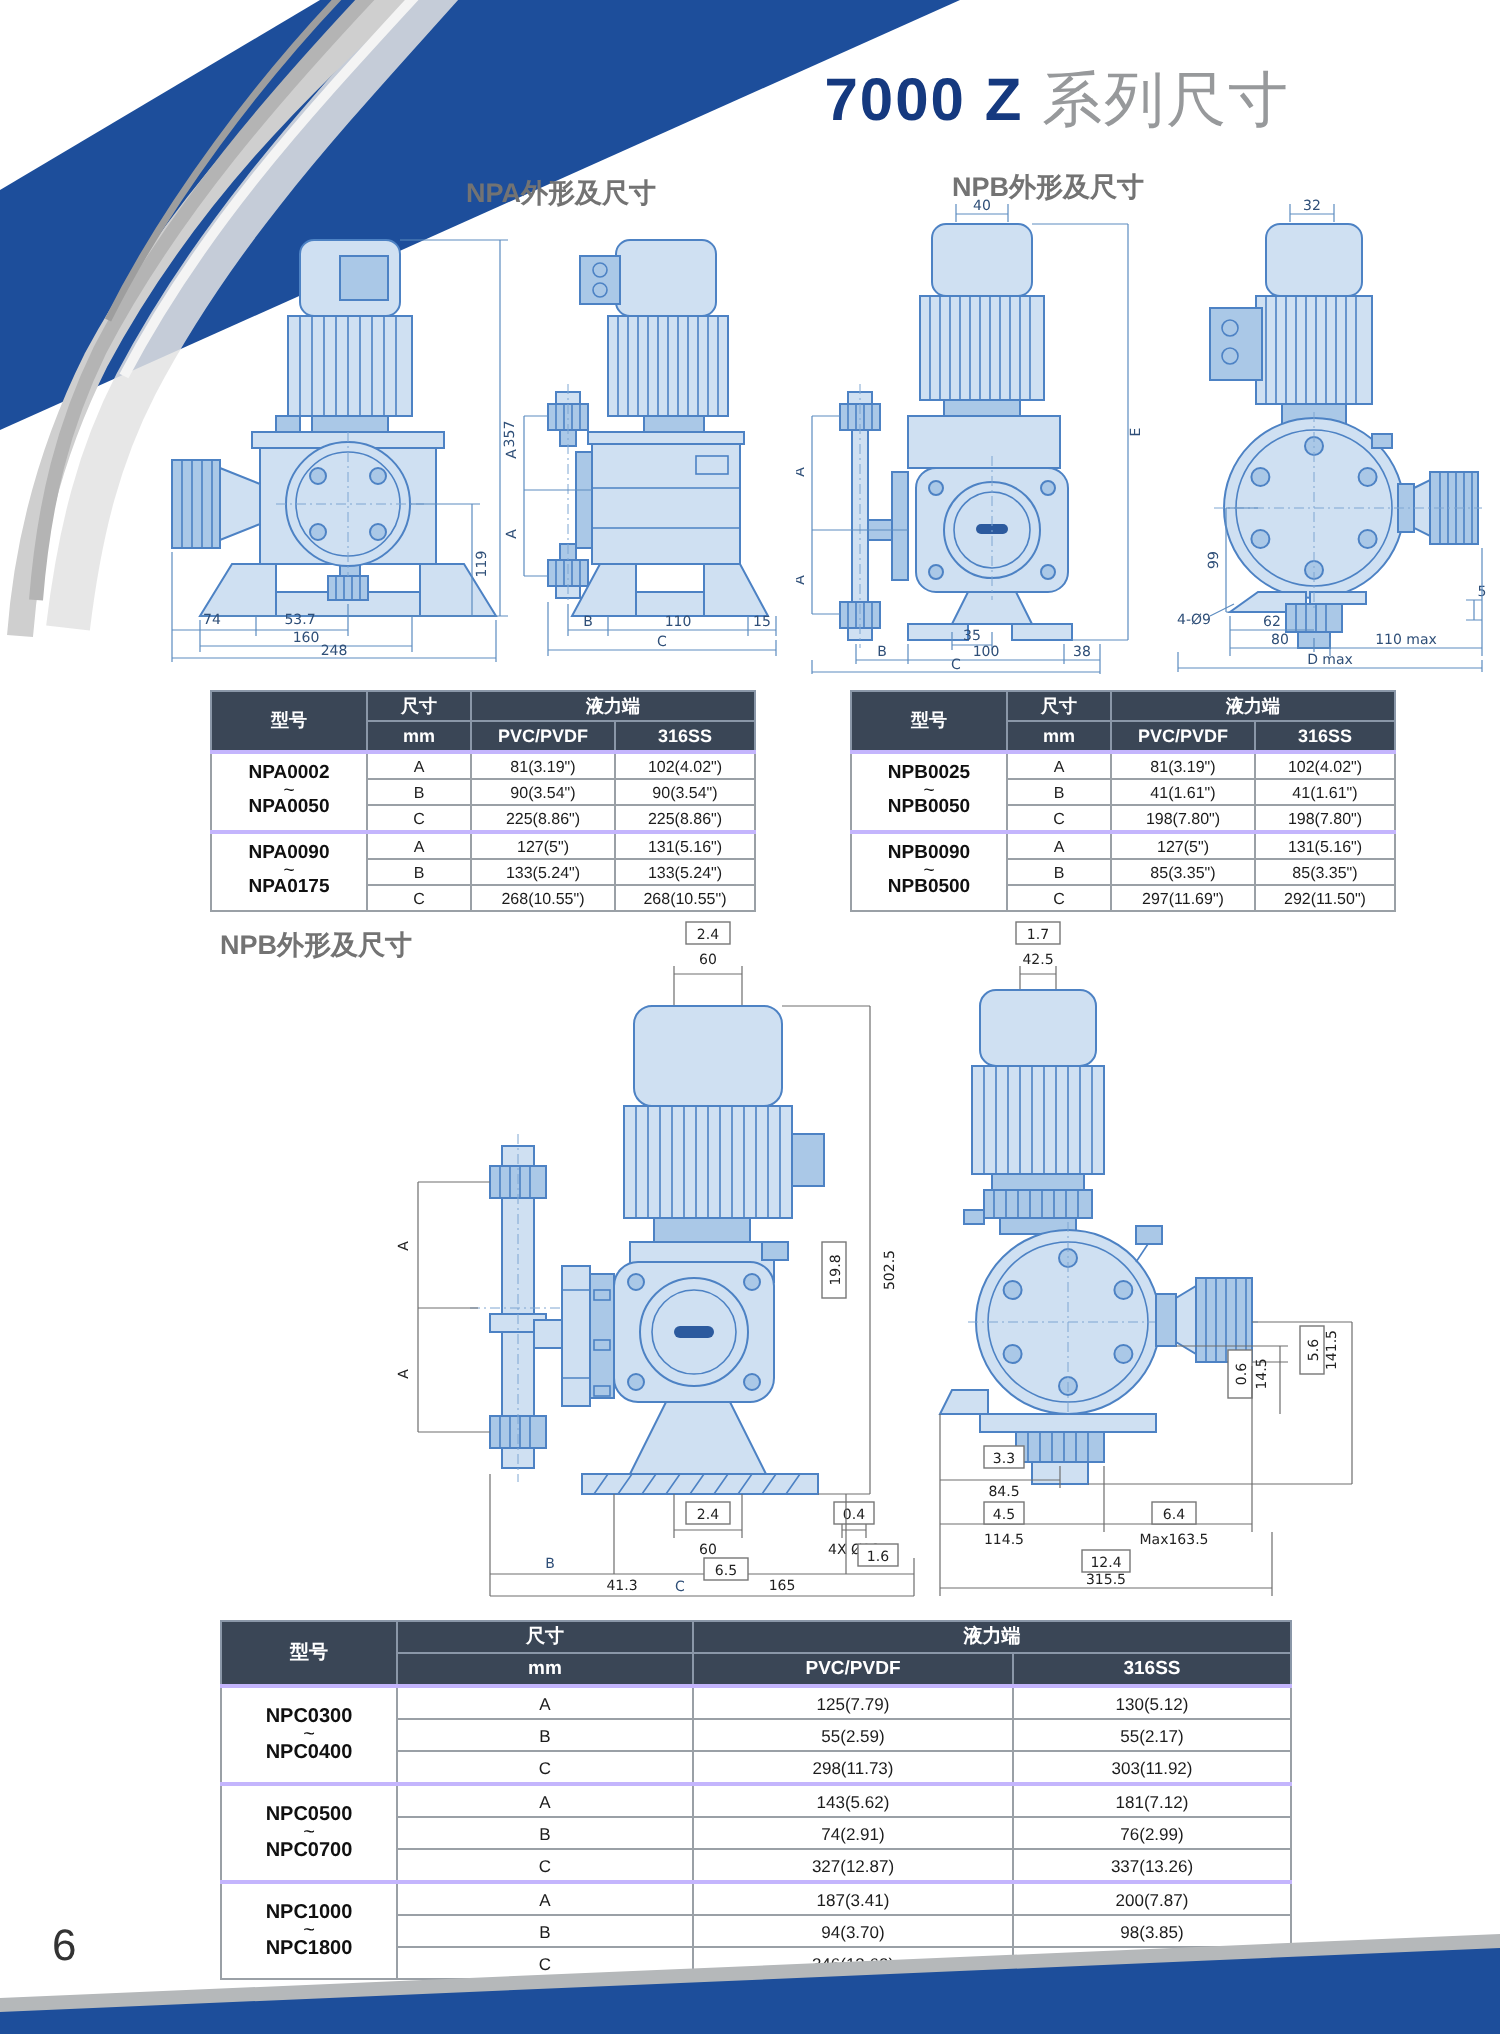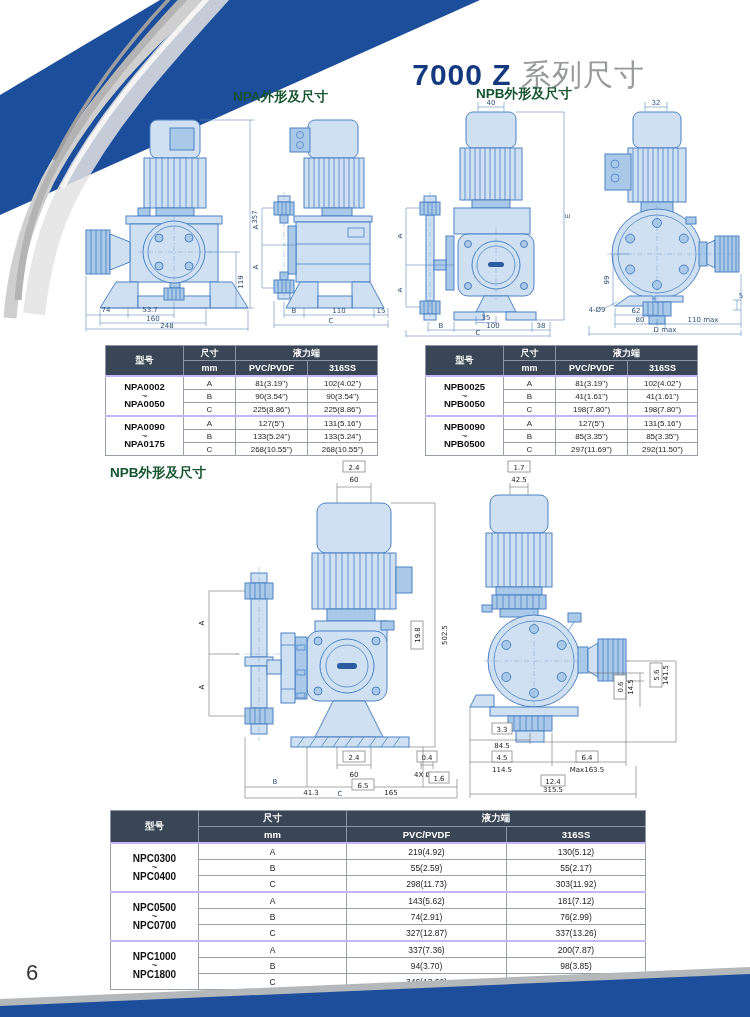--- a/index.html
+++ b/index.html
@@ -1,24 +1,24 @@
 <!DOCTYPE html>
 <html><head>
 <meta charset="utf-8">
 <style>
   html,body{margin:0;padding:0;background:#e9e9e9;font-family:"Liberation Sans",sans-serif}
   .page{position:relative;width:750px;height:1017px;background:#fff;overflow:hidden;margin:0 auto}
   
   .banner{position:absolute;left:0;top:0}
   .swirl{position:absolute;left:0;top:0}
   .footer{position:absolute;left:0;top:965px}
-  .title{position:absolute;top:55px;left:325px;width:320px;text-align:right;font-size:30px;letter-spacing:1px;white-space:nowrap}
+  .title{position:absolute;top:30px;left:325px;width:320px;text-align:right;font-size:30px;letter-spacing:1px;white-space:nowrap}
   .title .t1{color:#15397f;font-weight:bold}
   .title .t2{color:#97999b}
-  .seclab{position:absolute;font-weight:bold;font-size:13.5px;color:#14532d}
+  .seclab{position:absolute;font-weight:bold;font-size:13.5px;color:#737373}
   .pagenum{position:absolute;left:26px;top:960px;font-size:22px;color:#333}
   
   .dwg{position:absolute}
   .f1{fill:#cfe0f2;stroke:#4d82c4;stroke-width:1}
   .f2{fill:#aac8e7;stroke:#4d82c4;stroke-width:1}
   .ln{fill:none;stroke:#4d82c4;stroke-width:.8}
   .cl{fill:none;stroke:#7fa6d2;stroke-width:.5;stroke-dasharray:5 2 1 2}
   .dm{fill:none;stroke:#5c8cc0;stroke-width:.6}
   .dt{font-family:"DejaVu Sans",sans-serif;font-size:7px;fill:#2f4f78}
   .dmk{fill:none;stroke:#6e6e6e;stroke-width:.6}
@@ -505,21 +505,21 @@
       </tr>
     </thead>
     <tbody>
       <tr class="gsep">
           <td class="model" rowspan="3">
             <span>NPC0300</span>
             <span class="tld">~</span>
             <span>NPC0400</span>
           </td>
           <td>A</td>
-          <td>219(4.92)</td>
+          <td>125(7.79)</td>
           <td>130(5.12)</td>
         </tr>
       <tr>
           <td>B</td>
           <td>55(2.59)</td>
           <td>55(2.17)</td>
         </tr>
       <tr>
           <td>C</td>
           <td>298(11.73)</td>
@@ -545,21 +545,21 @@
           <td>327(12.87)</td>
           <td>337(13.26)</td>
         </tr>
       <tr class="gsep">
           <td class="model" rowspan="3">
             <span>NPC1000</span>
             <span class="tld">~</span>
             <span>NPC1800</span>
           </td>
           <td>A</td>
-          <td>337(7.36)</td>
+          <td>187(3.41)</td>
           <td>200(7.87)</td>
         </tr>
       <tr>
           <td>B</td>
           <td>94(3.70)</td>
           <td>98(3.85)</td>
         </tr>
       <tr>
           <td>C</td>
           <td>346(13.62)</td>

